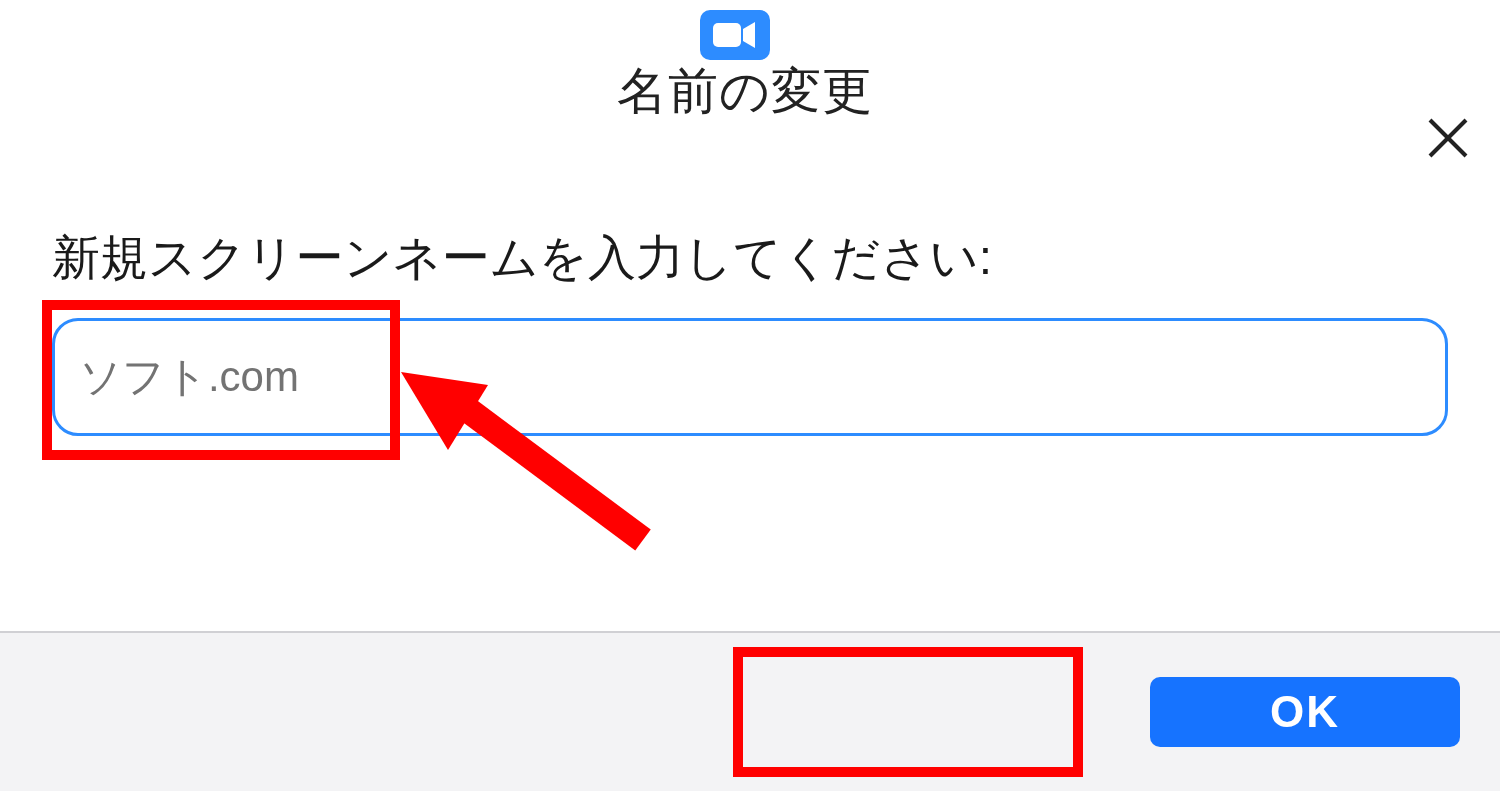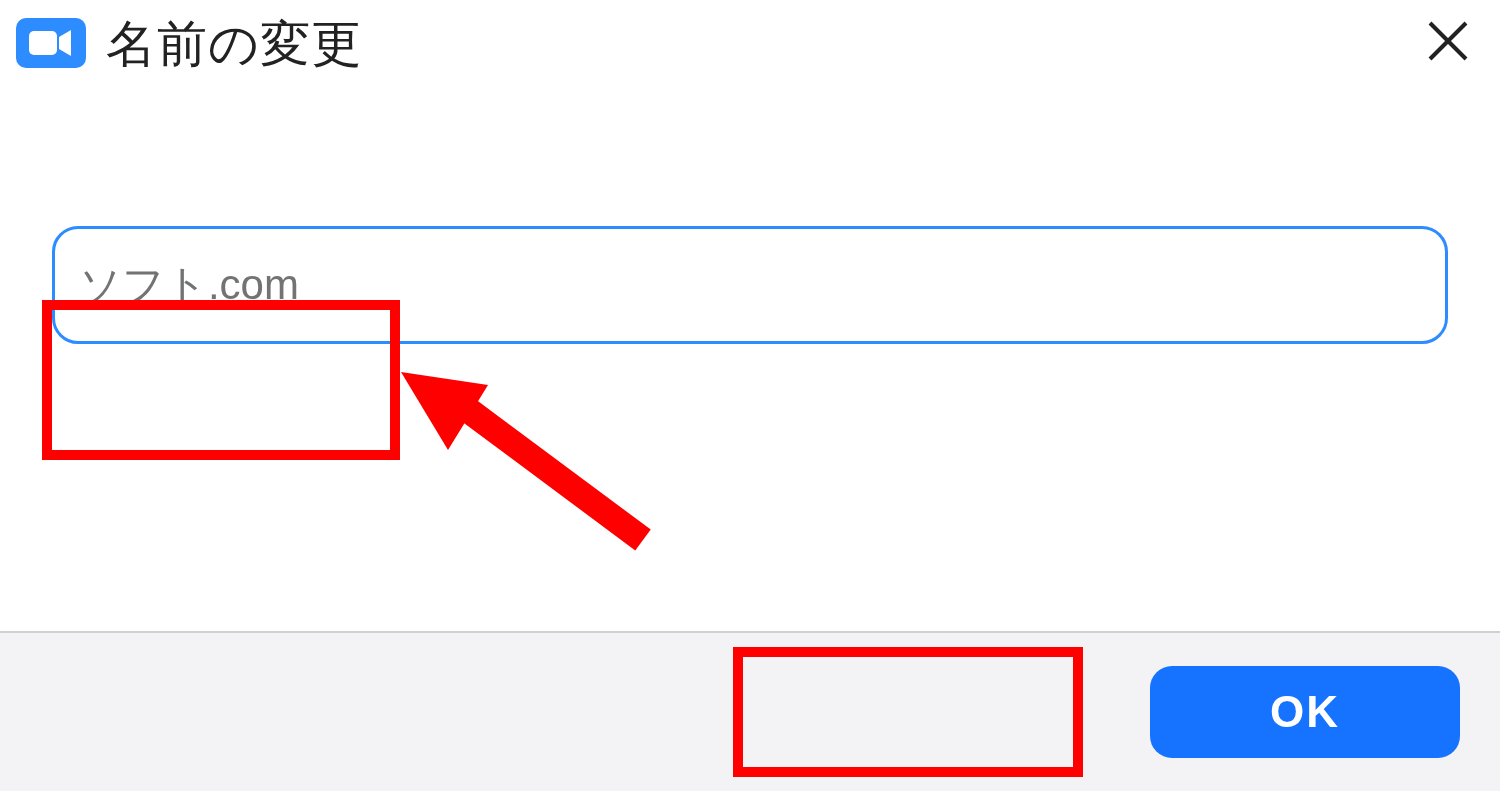--- a/index.html
+++ b/index.html
@@ -10,23 +10,24 @@
     background: #ffffff;
     font-family: "Hiragino Kaku Gothic ProN", "Yu Gothic", "Meiryo", "Segoe UI", sans-serif;
     overflow: hidden;
     position: relative;
   }
 
   
   .titlebar {
     display: flex;
     align-items: center;
-    padding: 6px 14px 0 16px;
+    padding: 6px 14px 0 4px;
     height: 76px;
     box-sizing: border-box;
+    flex-direction: column;
   }
   .app-icon {
     width: 70px;
     height: 50px;
     background: #2D8CFF;
     border-radius: 10px;
     display: flex;
     align-items: center;
     justify-content: center;
     margin-right: 20px;
@@ -122,22 +123,22 @@
     border-top: 2px solid #d0d0d4;
     background: #f3f3f5;
     display: flex;
     align-items: center;
     justify-content: flex-end;
     padding-right: 40px;
     gap: 36px;
     box-sizing: border-box;
   }
   .btn {
-    height: 92px;
-    border-radius: 22px;
+    height: 70px;
+    border-radius: 10px;
     font-size: 44px;
     display: flex;
     align-items: center;
     justify-content: center;
     cursor: pointer;
     box-sizing: border-box;
   }
   .btn-primary {
     width: 310px;
     background: #1673ff;
@@ -166,20 +167,21 @@
   <div class="title-text">名前の変更</div>
   <div class="close-btn">
     <svg width="44" height="44" viewBox="0 0 44 44">
       <line x1="4" y1="4" x2="40" y2="40" stroke="#222" stroke-width="4"></line>
       <line x1="40" y1="4" x2="4" y2="40" stroke="#222" stroke-width="4"></line>
     </svg>
   </div>
 </div>
 
 <div class="content">
+  <div class="prompt-label">新規スクリーンネームを入力してください:</div>
   <div class="input-wrap">
     <input class="name-input" type="text" value="ソフト.com" style="">
   </div>
 </div>
 
 <div class="footer">
   <div class="btn btn-primary">OK</div>
 </div>
 
 <div class="hl-box hl-input"></div>

